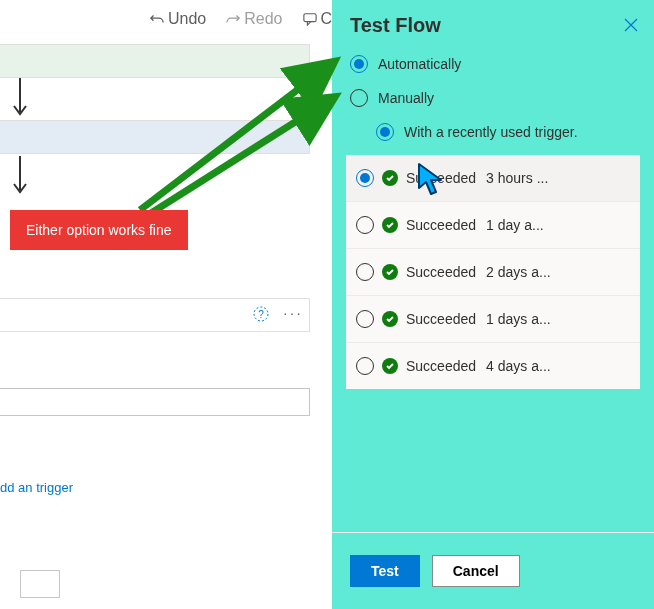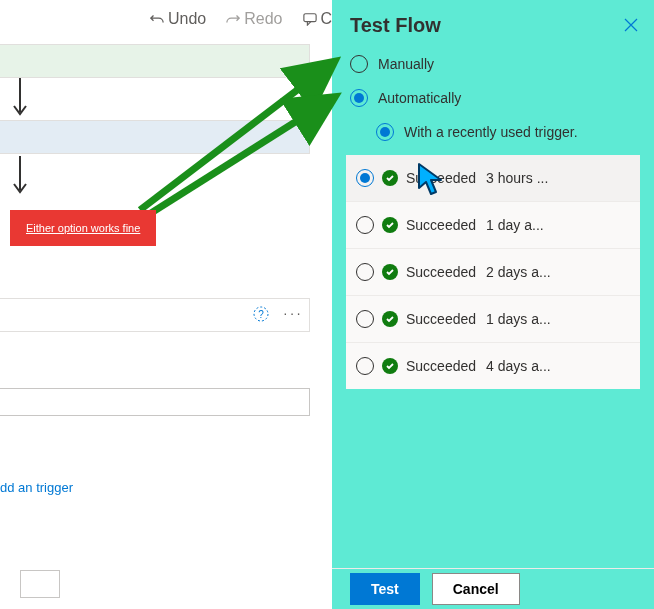--- a/index.html
+++ b/index.html
@@ -43,26 +43,26 @@
   .run-list { margin: 6px 14px 0 14px; }
   .run-item { display: flex; align-items: center; gap: 8px; padding: 14px 10px; background: #faf9f8; border-bottom: 1px solid #edebe9; }
   .run-item.selected { background: #f3f2f1; }
   .run-item:last-child { border-bottom: none; }
   .run-radio { width: 18px; height: 18px; border: 1px solid #323130; border-radius: 50%; display: flex; align-items: center; justify-content: center; cursor: pointer; flex-shrink: 0; }
   .run-radio.selected { border-color: #0078d4; }
   .succ-chip { width: 16px; height: 16px; border-radius: 50%; background: #107c10; display: flex; align-items: center; justify-content: center; flex-shrink: 0; }
   .run-status { font-size: 14px; }
   .run-time { font-size: 14px; margin-left: 2px; }
 
-  .panel-footer { position: absolute; bottom: 0; left: 0; right: 0; padding: 4px 18px; border-top: 1px solid #edebe9; display: flex; gap: 12px; }
+  .panel-footer { position: absolute; bottom: 0; left: 0; right: 0; padding: 22px 18px; border-top: 1px solid #edebe9; display: flex; gap: 12px; }
   .btn { height: 32px; padding: 0 20px; font-size: 14px; font-weight: 600; border: 1px solid #8a8886; background: #fff; cursor: pointer; display: inline-flex; align-items: center; }
   .btn.primary { background: #0078d4; color: #fff; border-color: #0078d4; }
 
   
-  .callout { position: absolute; left: 10px; top: 210px; background: #e93833; color: #fff; font-size: 11px; padding: 12px 16px; z-index: 5; text-decoration: underline; }
+  .callout { position: absolute; left: 10px; top: 210px; background: #e93833; color: #fff; font-size: 14px; padding: 12px 16px; z-index: 5; }
   .annot-svg { position: absolute; left: 0; top: 0; pointer-events: none; z-index: 4; }
   .cursor-svg { position: absolute; left: 416px; top: 162px; z-index: 6; pointer-events: none; }
 </style>
 </head>
 <body>
 
 <div class="root">
 
   <div class="canvas">
     <div class="toolbar">
@@ -129,28 +129,28 @@
 
   <div class="panel">
     <div class="panel-title">Test Flow</div>
     <span class="close-x">
       <svg width="14" height="14" viewBox="0 0 14 14">
           <path d="M1 1 L13 13 M13 1 L1 13" stroke="#0078d4" stroke-width="1.2"></path>
         </svg>
     </span>
 
     <div class="radio-row">
-      <span class="radio-outer"></span>
-      <span>Manually</span>
-    </div>
-    <div class="radio-row">
       <span class="radio-outer selected">
           <span class="radio-inner"></span>
         </span>
       <span>Automatically</span>
+    </div>
+    <div class="radio-row">
+      <span class="radio-outer"></span>
+      <span>Manually</span>
     </div>
     <div class="radio-row sub">
       <span class="radio-outer selected">
           <span class="radio-inner"></span>
         </span>
       <span>With a recently used trigger.</span>
     </div>
 
     <div class="run-list">
       <div class="run-item selected">

